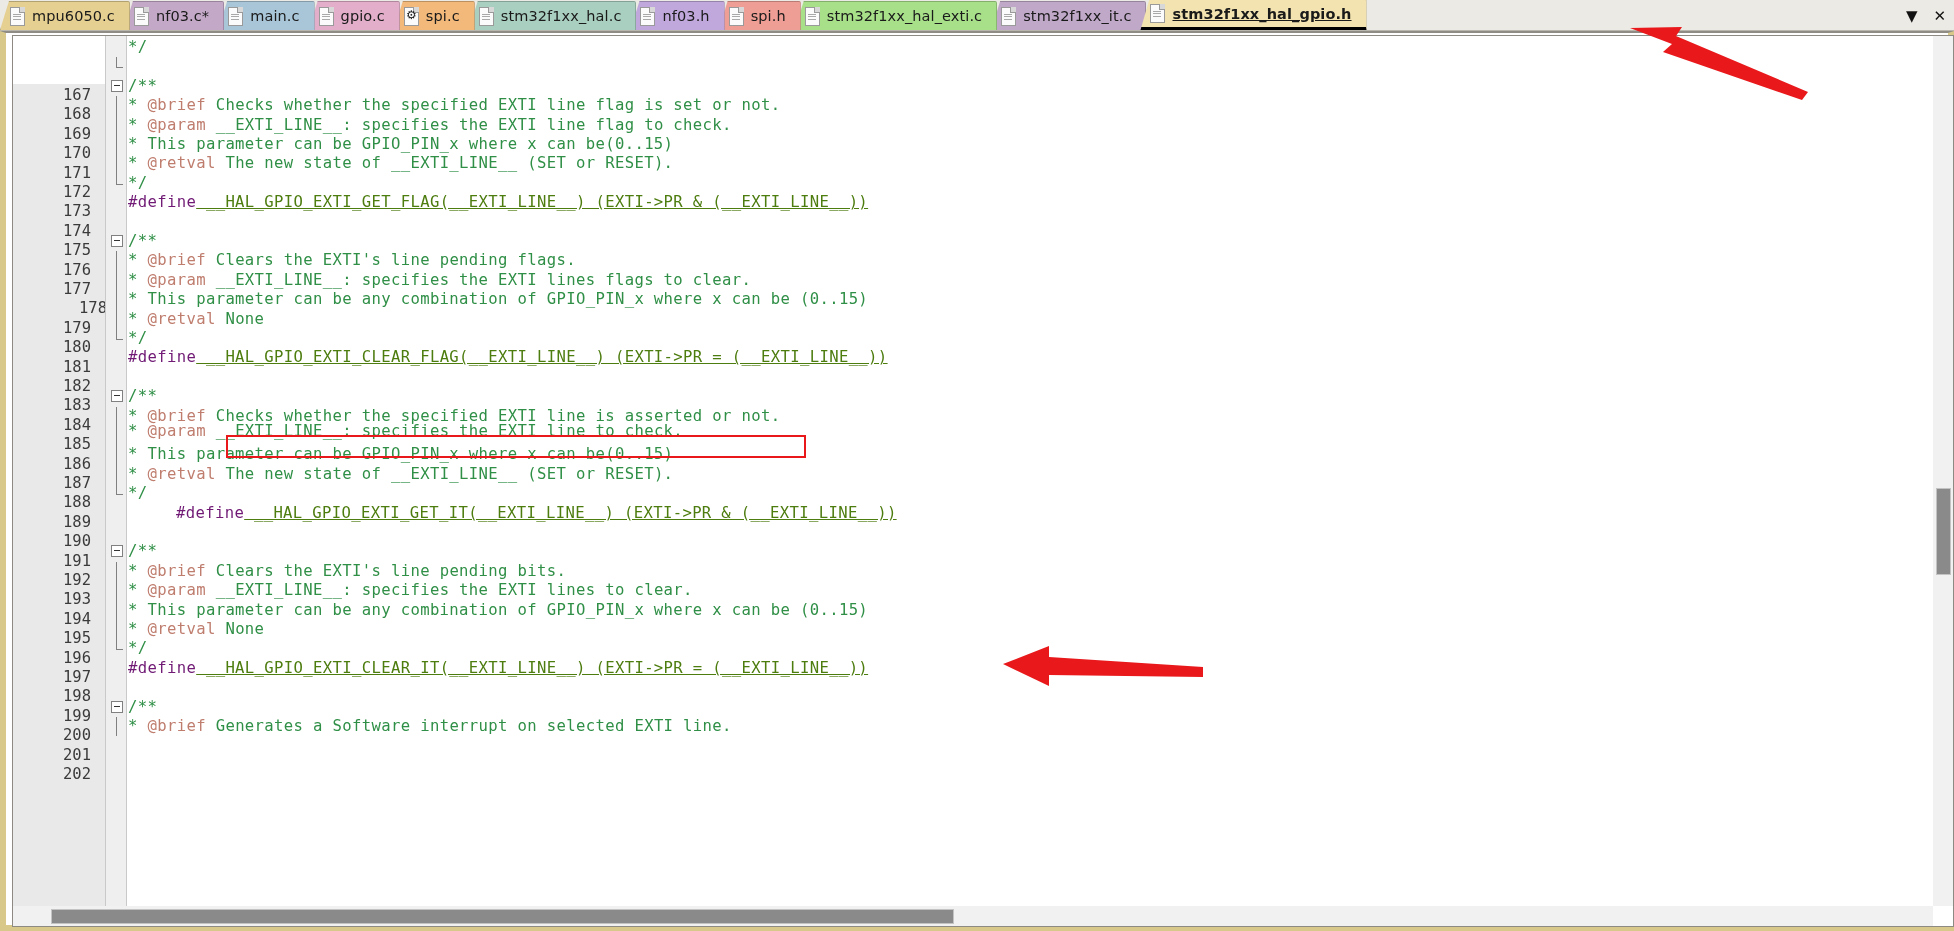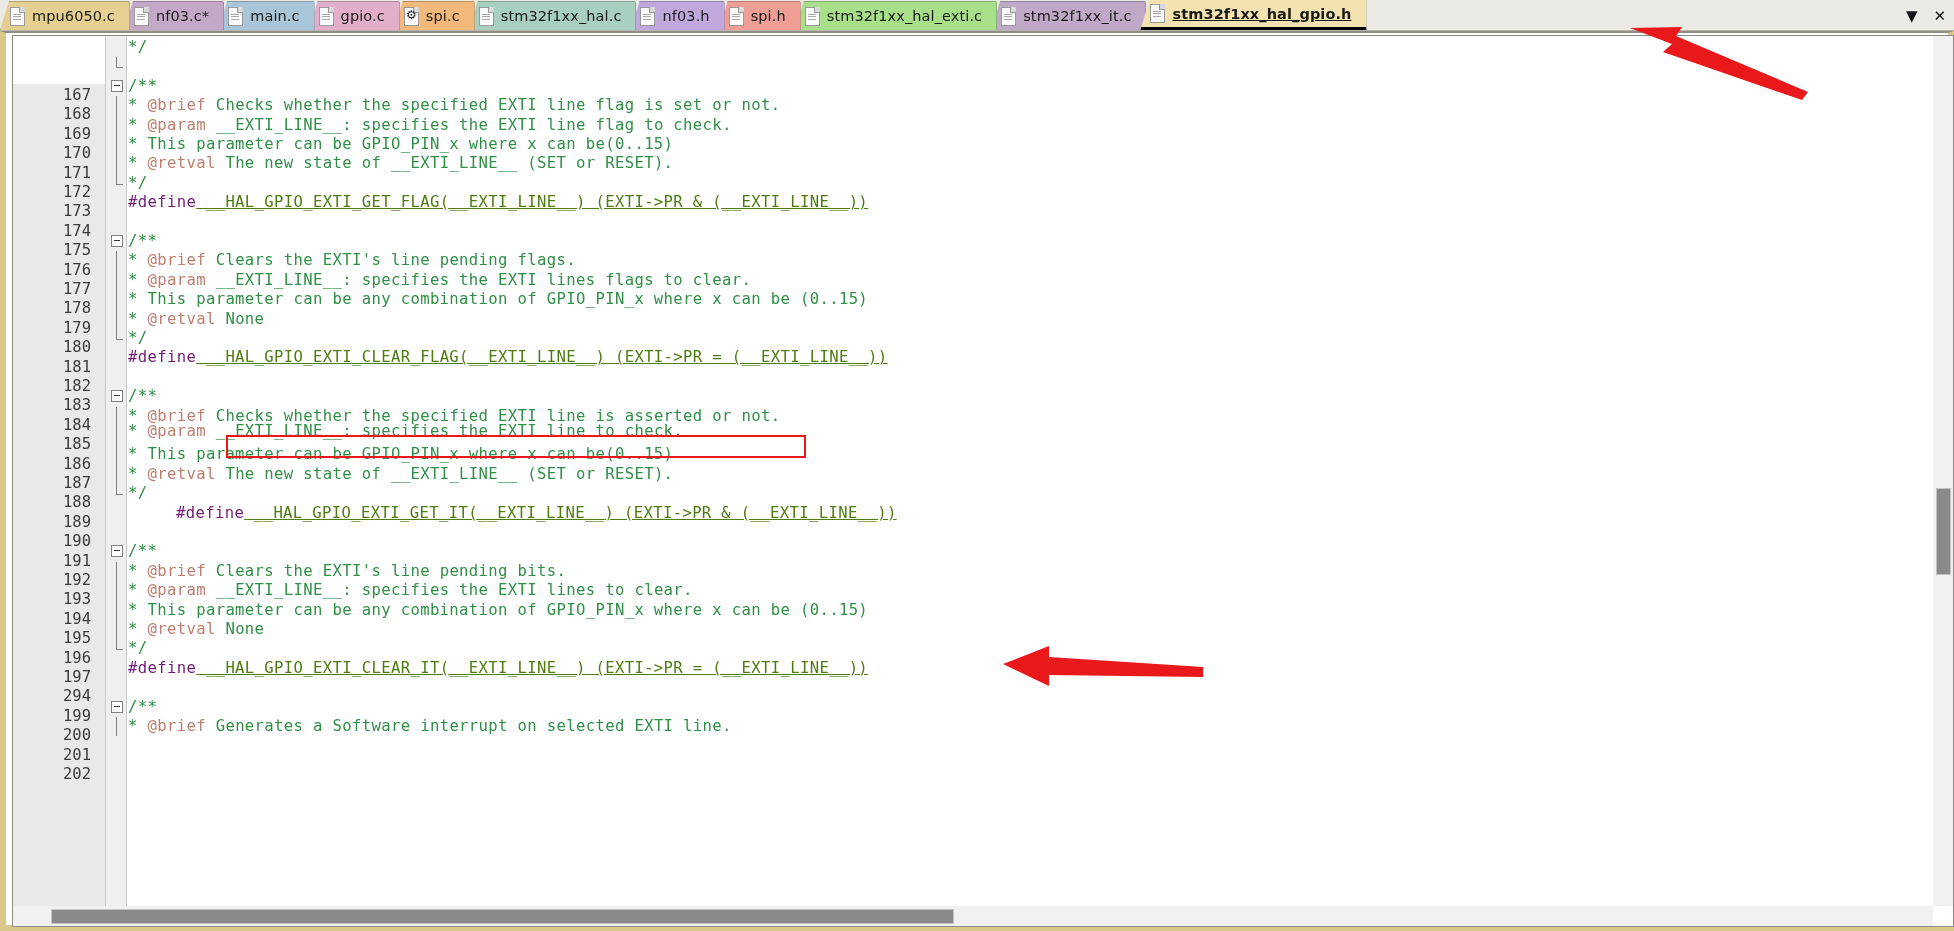--- a/index.html
+++ b/index.html
@@ -277,41 +277,41 @@
         <div class="lnum" style="top: 21.4px;">168</div>
         <div class="lnum" style="top: 40.8px;">169</div>
         <div class="lnum" style="top: 60.2px;">170</div>
         <div class="lnum" style="top: 79.6px;">171</div>
         <div class="lnum" style="top: 99px;">172</div>
         <div class="lnum" style="top: 118.4px;">173</div>
         <div class="lnum" style="top: 137.8px;">174</div>
         <div class="lnum" style="top: 157.2px;">175</div>
         <div class="lnum" style="top: 176.6px;">176</div>
         <div class="lnum" style="top: 196px;">177</div>
-        <div class="lnum" style="top: 215.4px;">178</div>
+        <div class="lnum" style="top: 215.4px; padding-left: 16px;">178</div>
         <div class="lnum" style="top: 234.8px;">179</div>
         <div class="lnum" style="top: 254.2px;">180</div>
         <div class="lnum" style="top: 273.6px;">181</div>
         <div class="lnum" style="top: 293px;">182</div>
         <div class="lnum" style="top: 312.4px;">183</div>
         <div class="lnum" style="top: 331.8px;">184</div>
         <div class="lnum" style="top: 351.2px;">185</div>
         <div class="lnum" style="top: 370.6px;">186</div>
         <div class="lnum" style="top: 390px;">187</div>
         <div class="lnum" style="top: 409.4px;">188</div>
         <div class="lnum" style="top: 428.8px;">189</div>
         <div class="lnum" style="top: 448.2px;">190</div>
         <div class="lnum" style="top: 467.6px;">191</div>
         <div class="lnum" style="top: 487px;">192</div>
         <div class="lnum" style="top: 506.4px;">193</div>
         <div class="lnum" style="top: 525.8px;">194</div>
         <div class="lnum" style="top: 545.2px;">195</div>
         <div class="lnum" style="top: 564.6px;">196</div>
         <div class="lnum" style="top: 584px;">197</div>
-        <div class="lnum" style="top: 603.4px;">294</div>
+        <div class="lnum" style="top: 603.4px;">198</div>
         <div class="lnum" style="top: 622.8px;">199</div>
         <div class="lnum" style="top: 642.2px;">200</div>
         <div class="lnum" style="top: 661.6px;">201</div>
         <div class="lnum" style="top: 681px;">202</div>
       </div>
     <div id="foldcol">
         <div class="fold-line" style="top: 21.4px; height: 10.7px;"></div>
         <div class="fold-end" style="top: 31.1px;"></div>
         <div class="fold-box" style="top: 43.8px;"></div>
         <div class="fold-line" style="top: 60.2px; height: 19.4px;"></div>

